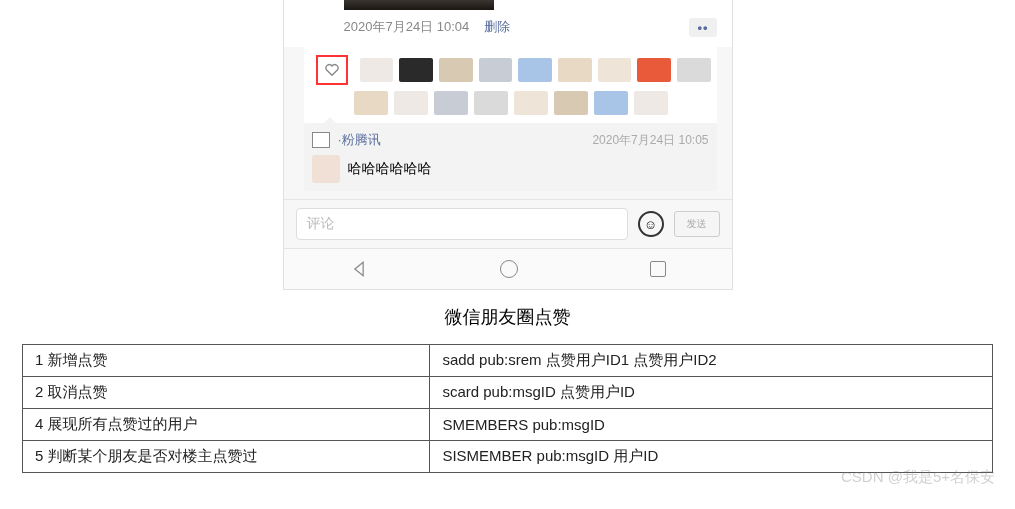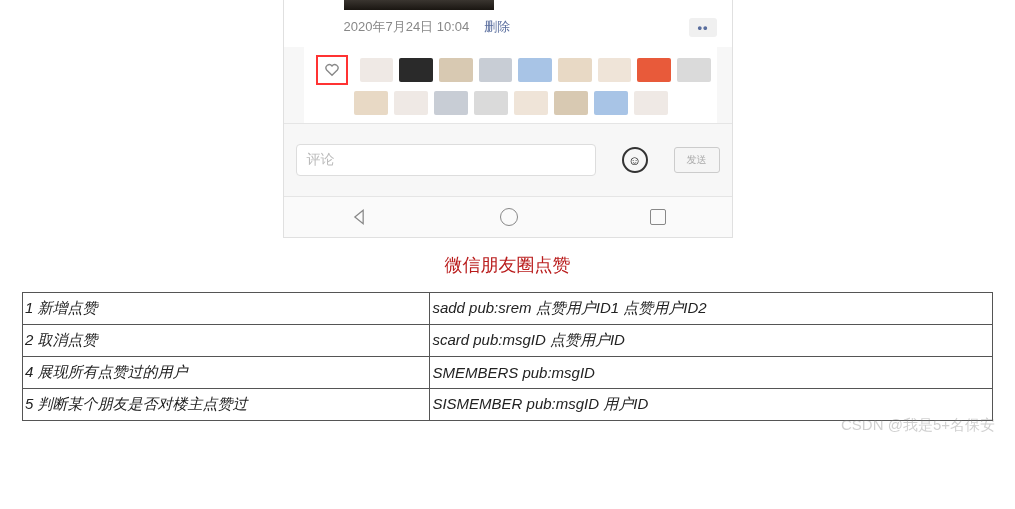--- a/index.html
+++ b/index.html
@@ -123,24 +123,24 @@
       font-size: 14px;
     }
     .cb-msg .ava {
       width: 28px; height: 28px;
       background: #f0e0d5;
       border-radius: 3px;
     }
     .input-bar {
       display: flex;
       align-items: center;
-      padding: 20px 12px;
+      padding: 8px 12px;
       background: #f7f7f7;
       border-top: 1px solid #e5e5e5;
-      gap: 26px;
+      gap: 10px;
     }
     .input-bar .inp {
       flex: 1;
       background: #fff;
       border: 1px solid #ddd;
       border-radius: 4px;
       padding: 6px 10px;
       color: #bbb;
       font-size: 14px;
     }
@@ -168,35 +168,34 @@
       padding: 10px 0;
       border-top: 1px solid #e5e5e5;
       background: #fafafa;
     }
     .nav-bar svg { width: 20px; height: 20px; fill: none; stroke: #888; stroke-width: 1.5; }
     .nav-bar .circ { width: 18px; height: 18px; border: 1.5px solid #888; border-radius: 50%; }
     .nav-bar .sq { width: 16px; height: 16px; border: 1.5px solid #888; border-radius: 2px; }
     .caption {
       text-align: center;
       font-size: 18px;
-      color: #b91c1c;
+      color: #000000;
       margin: 15px 0;
     }
     table.cmd {
       border-collapse: collapse;
       width: calc(100% - 44px);
       margin: 0 22px 20px 22px;
     }
     table.cmd td {
       border: 1px solid #555;
-      padding: 6px 2px;
+      padding: 6px 12px;
       font-size: 15px;
       color: #222;
       vertical-align: middle;
-      font-style: italic;
     }
     table.cmd td:first-child { width: 42%; }
     .watermark {
       position: absolute;
       right: 20px;
       bottom: 6px;
       color: rgba(120,120,120,.35);
       font-size: 15px;
       pointer-events: none;
     }
@@ -240,20 +239,31 @@
         <span class="av c4"></span>
         <span class="av c9"></span>
         <span class="av c7"></span>
         <span class="av c3"></span>
         <span class="av c5"></span>
         <span class="av c1"></span>
       </div>
     </div>
   </div>
 
+  <div class="comment-block">
+    <div class="cb-head">
+      <span class="sq"></span>
+      <span>·粉腾讯</span>
+      <span class="t">2020年7月24日 10:05</span>
+    </div>
+    <div class="cb-msg">
+      <span class="ava"></span>
+      <span>哈哈哈哈哈哈</span>
+    </div>
+  </div>
 
   <div class="input-bar">
     <div class="inp">评论</div>
     <span class="emoji">☺</span>
     <span class="send">发送</span>
   </div>
 
   <div class="nav-bar">
     <svg viewBox="0 0 24 24">
         <path d="M17 4 L7 12 L17 20 Z"></path>

